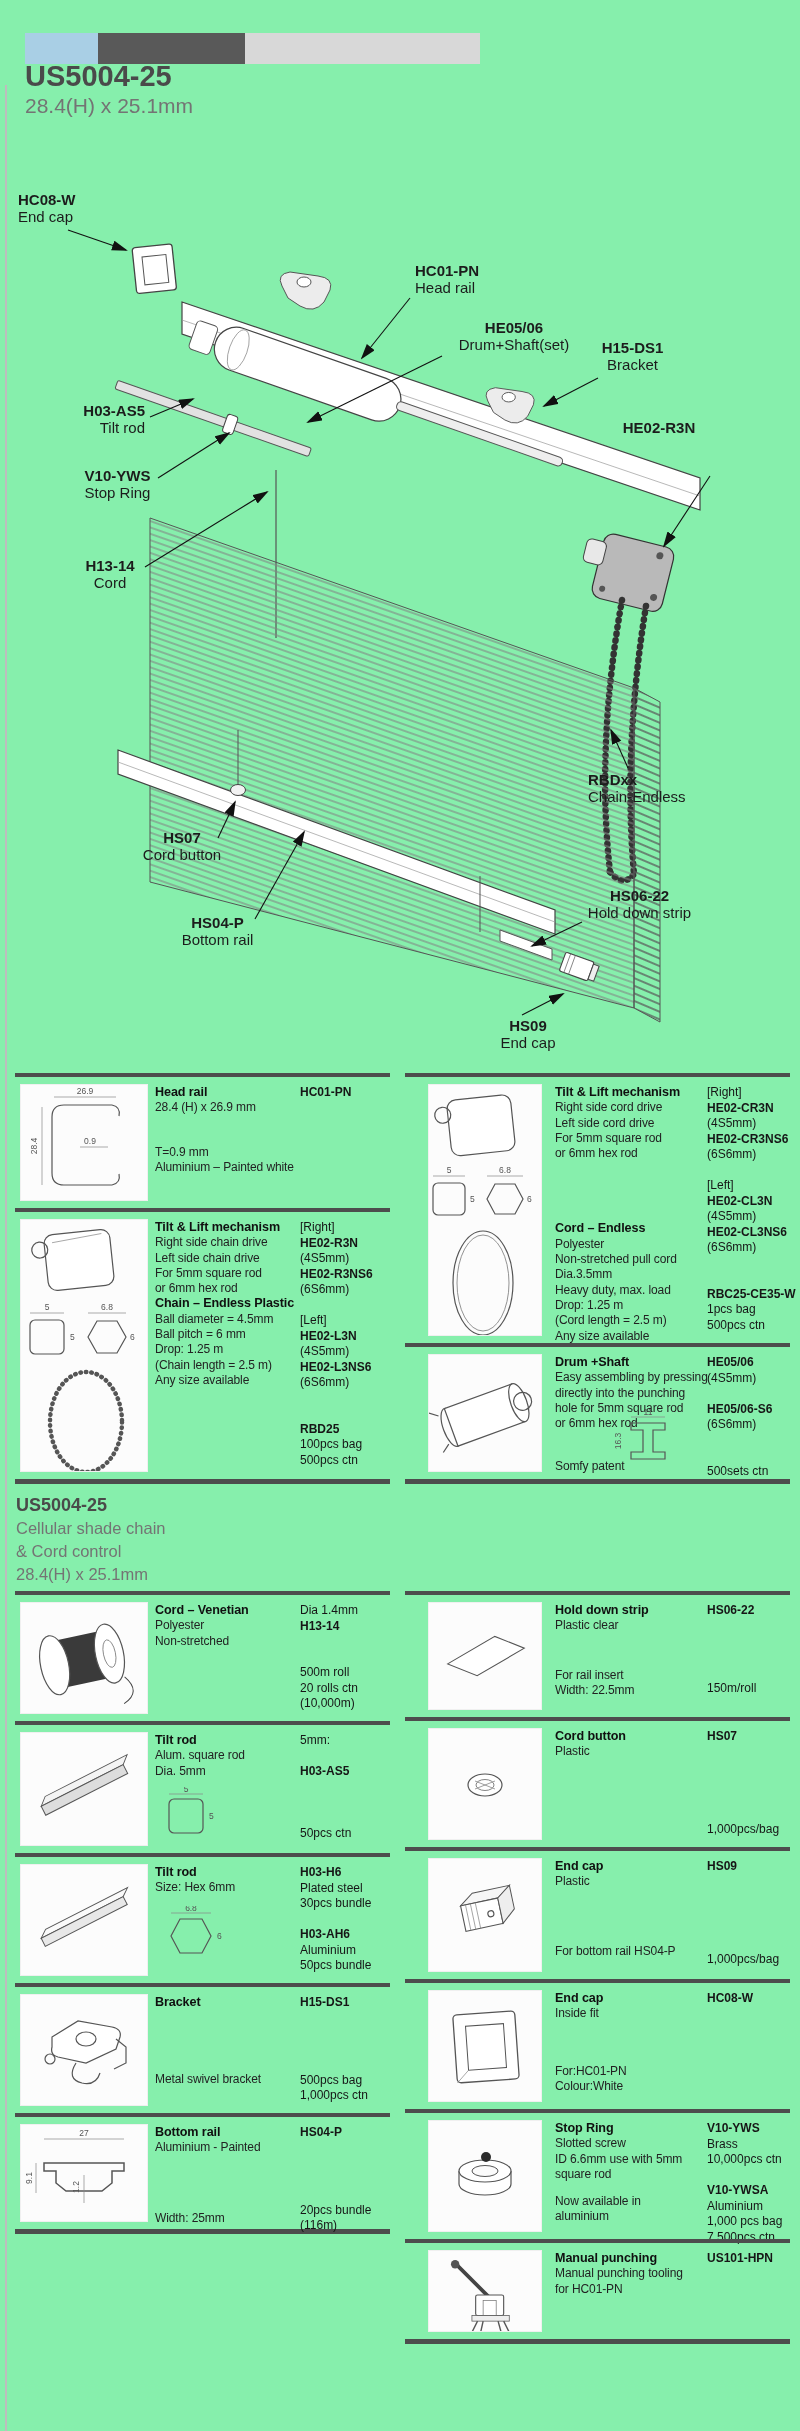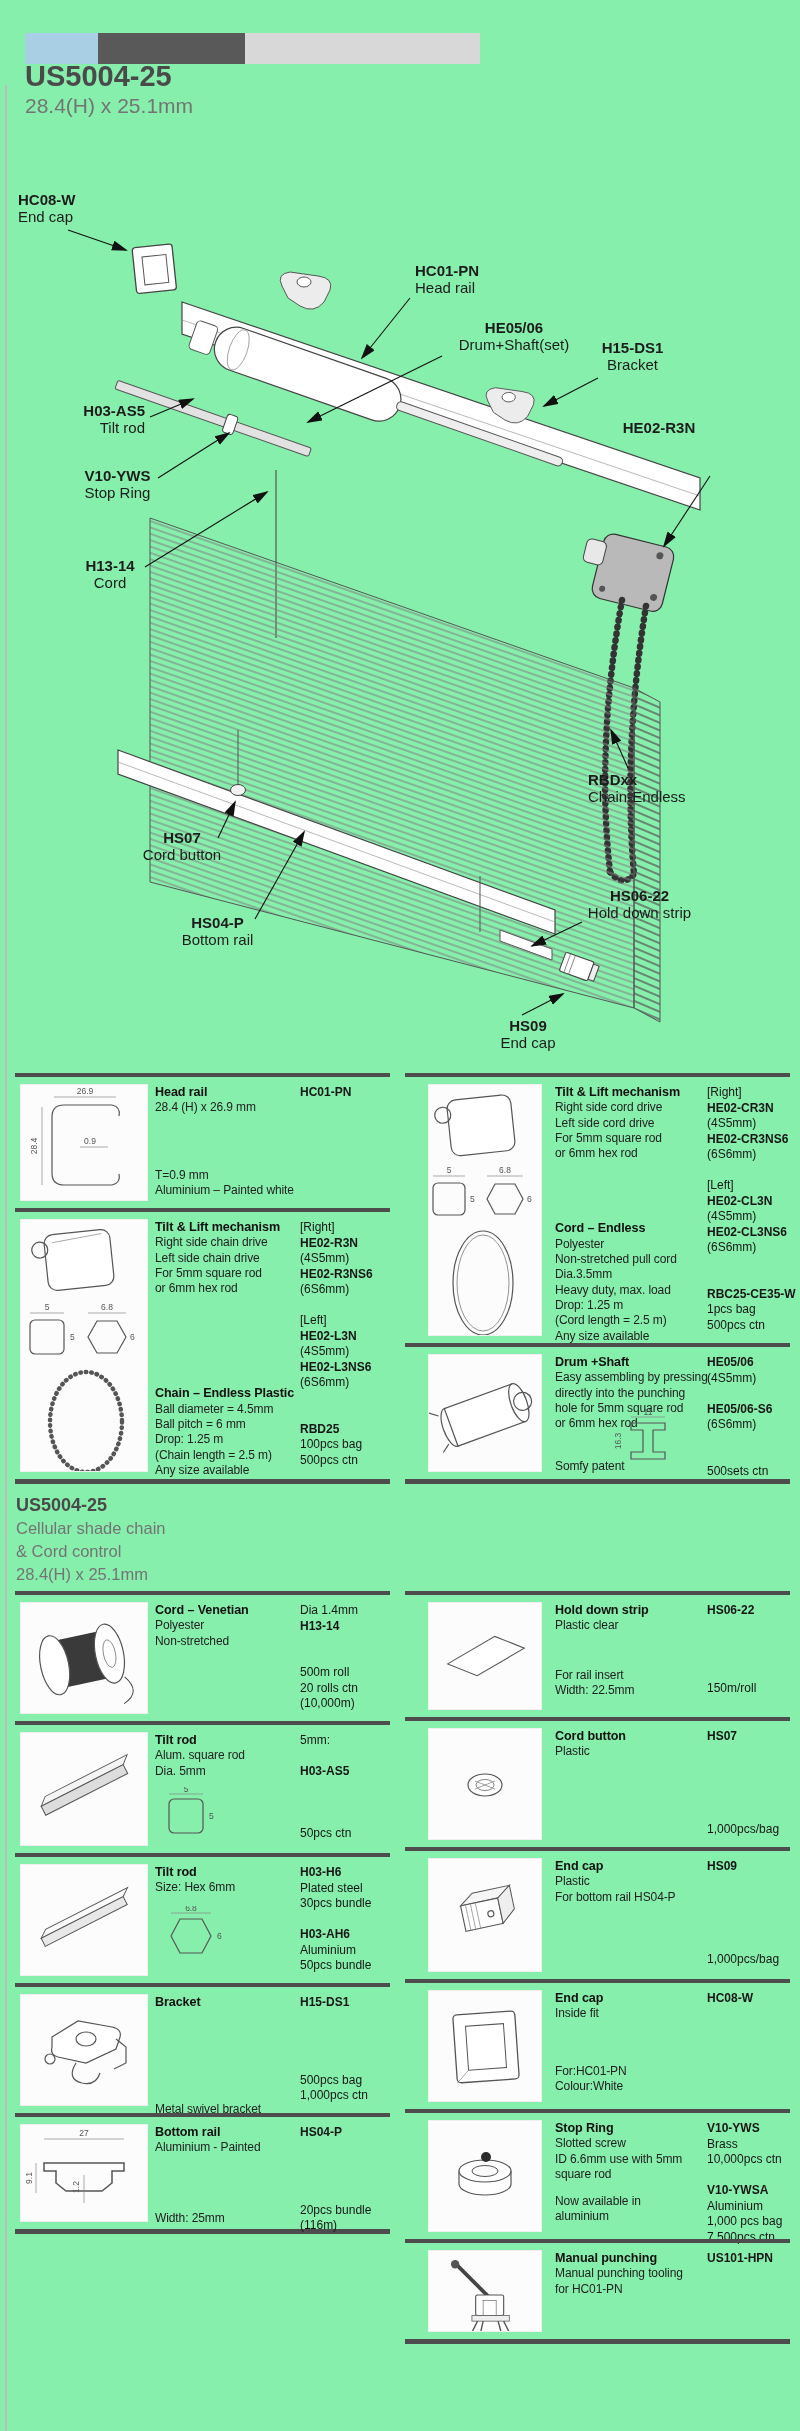--- a/index.html
+++ b/index.html
@@ -219,21 +219,21 @@
           <line x1="18" y1="22" x2="18" y2="100" stroke="#888" stroke-width="0.7"></line>
           <text class="dimt" transform="translate(13 61) rotate(-90)" text-anchor="middle">28.4</text>
           <path class="sk" stroke-width="2.2" d="M88,20 q9,2 7,11 M40,20 h48 M40,20 q-12,0 -12,12 v56 q0,12 12,12 h48 M88,100 q9,-2 7,-11"></path>
           <line x1="56" y1="62" x2="84" y2="62" stroke="#888" stroke-width="0.7"></line>
           <text class="dimt" x="66" y="59" text-anchor="middle">0.9</text>
         </svg>
       </div>
       <div class="desc">
         <div class="title">Head rail</div>
         <div class="pre">28.4 (H) x 26.9 mm</div>
-        <div class="pre" style="margin-top:52px">T=0.9 mm
+        <div class="pre" style="margin-top:29px">T=0.9 mm
 Aluminium – Painted white</div>
       </div>
       <div class="part">
           <div class="b">HC01-PN</div>
         </div>
     </div>
     <div class="row last" style="height:276px">
       <div class="img">
         <svg width="120" height="258" viewBox="0 0 120 258">
           <g transform="rotate(-6 55 40)">
@@ -253,21 +253,21 @@
           </g>
           <ellipse cx="62" cy="202" rx="36" ry="50" fill="none" stroke="#555" stroke-width="4.5" stroke-dasharray="0.5 5" stroke-linecap="round"></ellipse>
         </svg>
       </div>
       <div class="desc">
         <div class="title">Tilt &amp; Lift mechanism</div>
         <div class="pre">Right side chain drive
 Left side chain drive
 For 5mm square rod
 or 6mm hex rod</div>
-        <div class="title" style="margin-top:90px">Chain – Endless Plastic</div>
+        <div class="title" style="">Chain – Endless Plastic</div>
         <div class="pre">Ball diameter = 4.5mm
 Ball pitch = 6 mm
 Drop: 1.25 m
 (Chain length = 2.5 m)
 Any size available</div>
       </div>
       <div class="part">
           <div>[Right]</div>
           <div class="b">HE02-R3N</div>
           <div>(4S5mm)</div>
@@ -482,21 +482,21 @@
         <svg width="120" height="114" viewBox="0 0 120 114">
           <path d="M28,42 l26,-16 l34,6 q10,2 8,10 l-4,12 l-30,14 l-28,-6 q-8,-2 -6,-10 z" fill="#fff" stroke="#555" stroke-width="1.2"></path>
           <ellipse cx="62" cy="44" rx="10" ry="7" class="sk"></ellipse>
           <path class="sk" d="M52,68 q-10,16 6,20 q14,3 18,-10"></path>
           <circle cx="26" cy="64" r="5" class="sk"></circle>
           <path class="sk" d="M92,44 l10,8 v16 l-12,6"></path>
         </svg>
       </div>
       <div class="desc">
         <div class="title">Bracket</div>
-        <div class="pre" style="margin-top:92px">Metal swivel bracket</div>
+        <div class="pre" style="margin-top:62px">Metal swivel bracket</div>
       </div>
       <div class="part">
           <div class="b">H15-DS1</div>
           <div>&nbsp;</div>
           <div>&nbsp;</div>
           <div>&nbsp;</div>
           <div>&nbsp;</div>
           <div>500pcs bag</div>
           <div>1,000pcs ctn</div>
         </div>
@@ -582,21 +582,21 @@
             <rect x="34" y="42" width="38" height="26" fill="#fff" stroke="#555" stroke-width="1.1"></rect>
             <polygon points="72,42 86,32 86,56 72,68" fill="#eee" stroke="#555" stroke-width="1"></polygon>
             <path d="M39,42 v26 M44,42 v26 M49,42 v26" stroke="#888" stroke-width="0.7"></path>
             <circle cx="62" cy="56" r="3" class="sk"></circle>
           </g>
         </svg>
       </div>
       <div class="desc">
         <div class="title">End cap</div>
         <div class="pre">Plastic</div>
-        <div class="pre" style="">For bottom rail HS04-P</div>
+        <div class="pre" style="margin-top:54px">For bottom rail HS04-P</div>
       </div>
       <div class="part">
           <div class="b">HS09</div>
           <div>&nbsp;</div>
           <div>&nbsp;</div>
           <div>&nbsp;</div>
           <div>&nbsp;</div>
           <div>&nbsp;</div>
           <div>1,000pcs/bag</div>
         </div>

